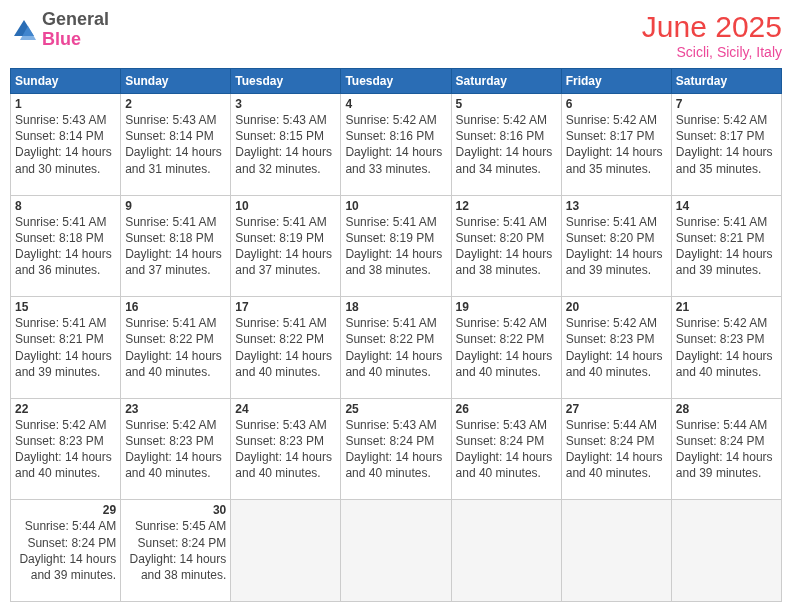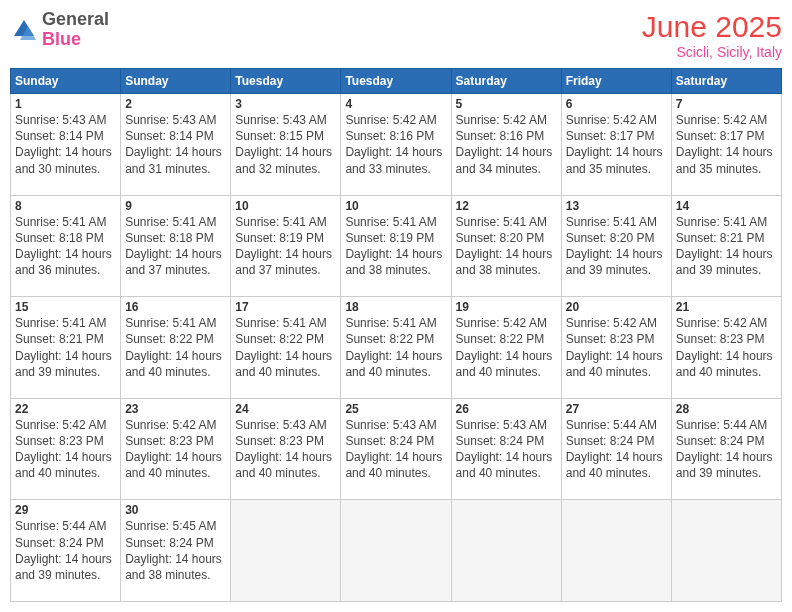--- a/index.html
+++ b/index.html
@@ -89,20 +89,21 @@
     .day-info {
       font-size: 12px;
       color: #444;
       line-height: 1.35;
     }
     tr.week-row td {
       height: 82px;
     }
     tr.last-row td {
       height: 72px;
+      text-align: right;
     }
   </style>
 </head>
 <body>
 
 <div class="page">
   <div class="header">
     <div class="logo">
       <svg class="logo-icon" viewBox="0 0 28 28">
         <polygon points="14,4 24,20 4,20" fill="#2a6db5"></polygon>

